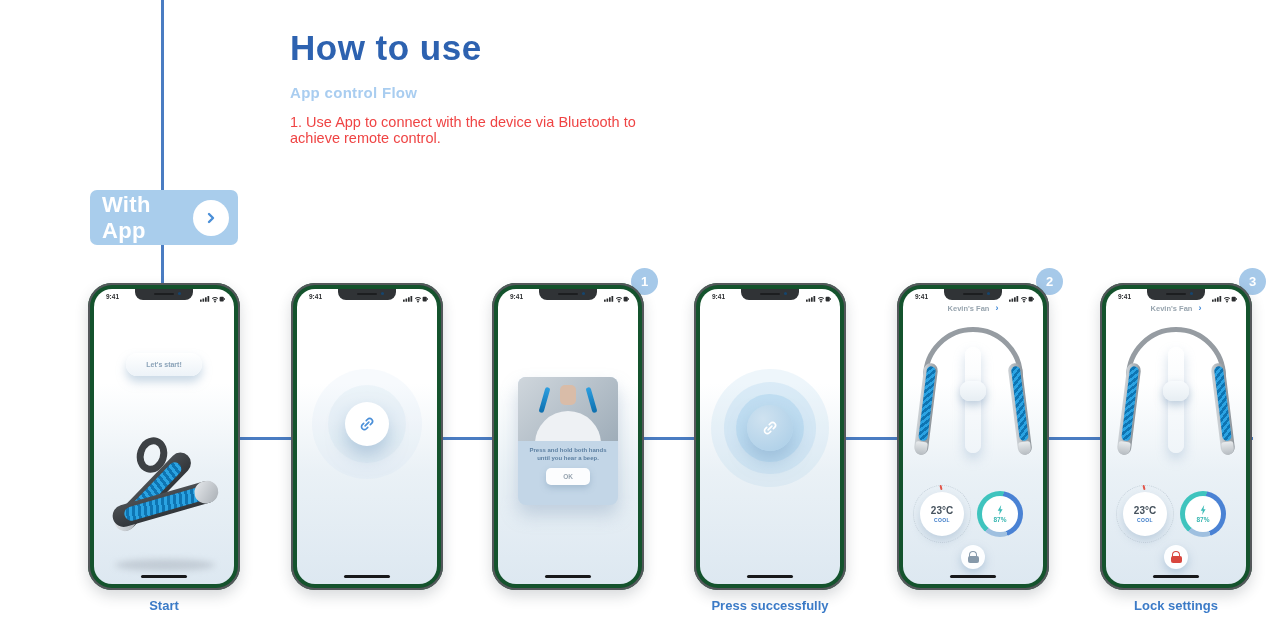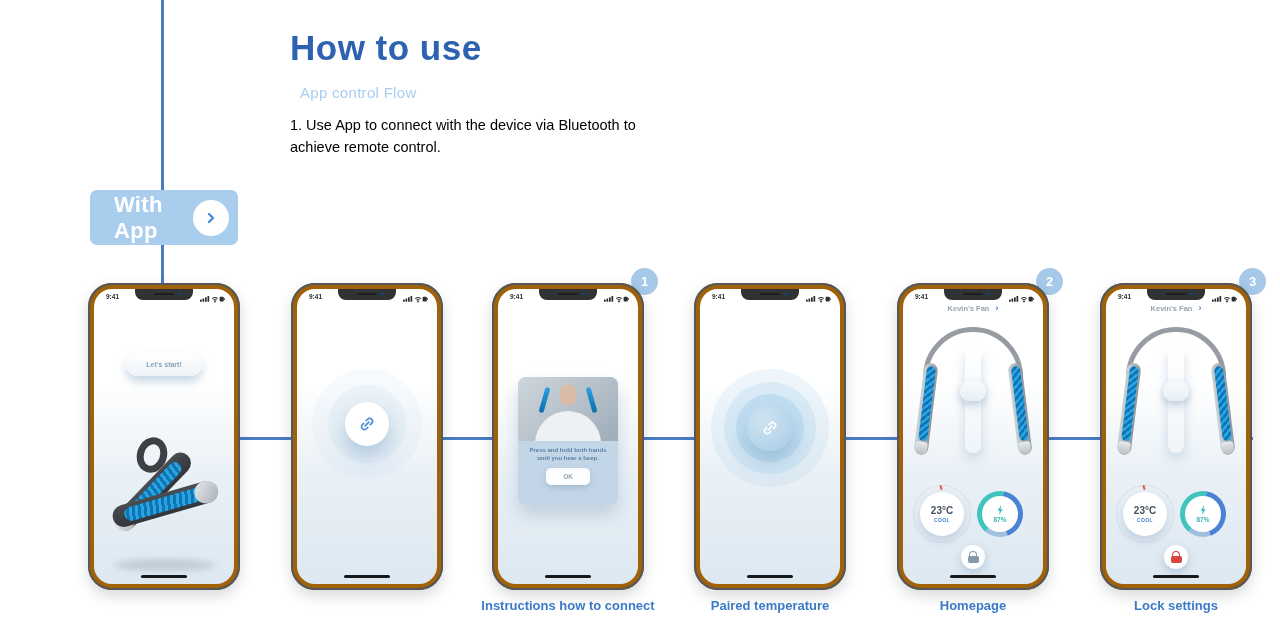--- a/index.html
+++ b/index.html
@@ -6,39 +6,39 @@
   html,body { width:1280px; height:644px; background:#ffffff; overflow:hidden;
               font-family:"Liberation Sans", sans-serif; }
 
   
   .vline { position:absolute; left:161px; top:0; width:3px; height:285px; background:#4a7cc2; z-index:0; }
   .hline { position:absolute; left:170px; top:437px; width:1083px; height:3px; background:#4a7cc2; z-index:0; }
 
   
   .with-app { position:absolute; left:90px; top:190px; width:148px; height:55px;
     background:#a9cdec; border-radius:7px; display:flex; align-items:center;
-    padding:0 9px 0 24px; gap:11px; z-index:2; cursor:pointer;justify-content:center; }
+    padding:0 9px 0 12px; gap:11px; z-index:2; cursor:pointer;justify-content:center; }
   .with-app .wa-label { color:#ffffff; font-size:22px; font-weight:700; letter-spacing:.3px; }
   .wa-circle { width:36px; height:36px; border-radius:50%; background:#ffffff;
     display:flex; align-items:center; justify-content:center; flex:0 0 auto; }
 
   
   .title { position:absolute; left:290px; top:28px; font-size:35px; font-weight:800;
     color:#2d62b0; letter-spacing:.5px; }
-  .subtitle { position:absolute; left:290px; top:84px; font-size:15px; font-weight:400;
-    color:#a9cdf0; letter-spacing:.3px;margin-left:10px; }
+  .subtitle { position:absolute; left:290px; top:84px; font-size:15px; font-weight:700;
+    color:#a9cdf0; letter-spacing:.3px; }
   .para { position:absolute; left:290px; top:114px; width:382px; font-size:14.5px;
-    line-height:22px; color:#000000; }
+    line-height:16px; color:#ef4444; }
 
   
   .phone { position:absolute; top:283px; width:152px; height:307px; z-index:1; }
   .badge { position:absolute; top:-15px; right:-14px; width:27px; height:27px; border-radius:50%;
     background:#a6c9e9; color:#ffffff; font-size:13px; font-weight:700;
     display:flex; align-items:center; justify-content:center; z-index:0; }
-  .frame { position:absolute; inset:0; background:#a16207; border-radius:24px;
+  .frame { position:absolute; inset:0; background:#14532d; border-radius:24px;
     box-shadow: inset 0 0 0 2px #54575b, 0 6px 14px rgba(40,50,60,.18); z-index:1; }
   .screen { position:absolute; inset:6px; border-radius:18px; overflow:hidden;
     background:linear-gradient(180deg,#ffffff 32%,#eaf1f6 62%,#dde8f1 100%); }
   .notch { position:absolute; top:0; left:50%; transform:translateX(-50%);
     width:58px; height:11px; background:#303336; border-radius:0 0 8px 8px; z-index:5; }
   .speaker { position:absolute; top:3.5px; left:50%; transform:translateX(-50%);
     width:20px; height:2.6px; border-radius:2px; background:#1c1e20; }
   .cam { position:absolute; top:3.2px; left:50%; margin-left:14px; width:3px; height:3px;
     border-radius:50%; background:#15456e; }
   .status-time { position:absolute; top:4px; left:12px; font-size:6.5px; font-weight:700;
@@ -203,20 +203,21 @@
           </div>
         <div class="p-bar p-bar2">
             <div class="p-stripe"></div>
             <div class="p-cap-r"></div>
           </div>
         <div class="p-shadow"></div>
       </div>
       <div class="home-ind"></div>
     </div>
   </div>
+  <div class="phone-label">Start</div>
 </div>
 
 <div class="phone" style="left:291px">
   <div class="frame">
     <div class="screen">
       <div class="notch">
           <div class="speaker"></div>
           <div class="cam"></div>
         </div>
       <div class="status-time">9:41</div>
@@ -283,21 +284,20 @@
           <div class="m-shirt"></div>
           <div class="m-stick l"></div>
           <div class="m-stick r"></div>
         </div>
         <div class="m-text">Press and hold both hands until you hear a beep.</div>
         <div class="ok-btn">OK</div>
       </div>
       <div class="home-ind"></div>
     </div>
   </div>
-  <div class="phone-label">Instructions how to connect</div>
 </div>
 
 <div class="phone" style="left:694px">
   <div class="frame">
     <div class="screen">
       <div class="notch">
           <div class="speaker"></div>
           <div class="cam"></div>
         </div>
       <div class="status-time">9:41</div>
@@ -324,21 +324,21 @@
       <div class="link-btn filled" style="top:139px">
         <svg width="18" height="18" viewBox="0 0 24 24" fill="none" stroke="#ffffff" stroke-width="2.2" stroke-linecap="round">
           <path d="M9.5 14.5l5-5"></path>
             <path d="M11 7.5l1.8-1.8a3.8 3.8 0 0 1 5.4 5.4L16.4 12.9"></path>
             <path d="M13 16.5l-1.8 1.8a3.8 3.8 0 0 1-5.4-5.4l1.8-1.8"></path>
         </svg>
       </div>
       <div class="home-ind"></div>
     </div>
   </div>
-  <div class="phone-label">Paired temperature</div>
+  <div class="phone-label">Press successfully</div>
 </div>
 
 <div class="phone" style="left:897px">
   <div class="badge">2</div>
   <div class="frame">
     <div class="screen">
       <div class="notch">
           <div class="speaker"></div>
           <div class="cam"></div>
         </div>
@@ -389,21 +389,20 @@
           <div class="batt-val">87%</div>
         </div>
       </div>
       <div class="lock-btn unlocked">
         <div class="lock-shackle"></div>
         <div class="lock-body"></div>
       </div>
       <div class="home-ind"></div>
     </div>
   </div>
-  <div class="phone-label">Homepage</div>
 </div>
 
 <div class="phone" style="left:1100px">
   <div class="badge">3</div>
   <div class="frame">
     <div class="screen">
       <div class="notch">
           <div class="speaker"></div>
           <div class="cam"></div>
         </div>

